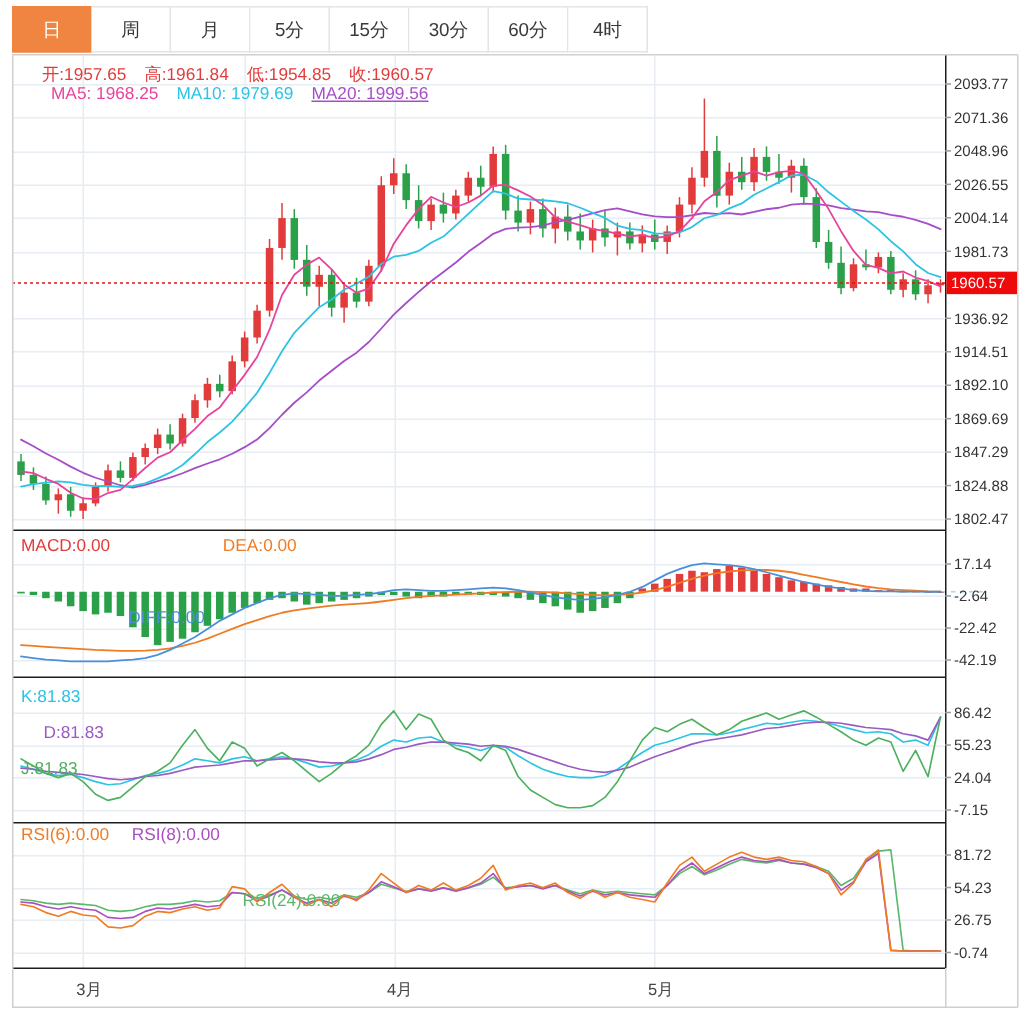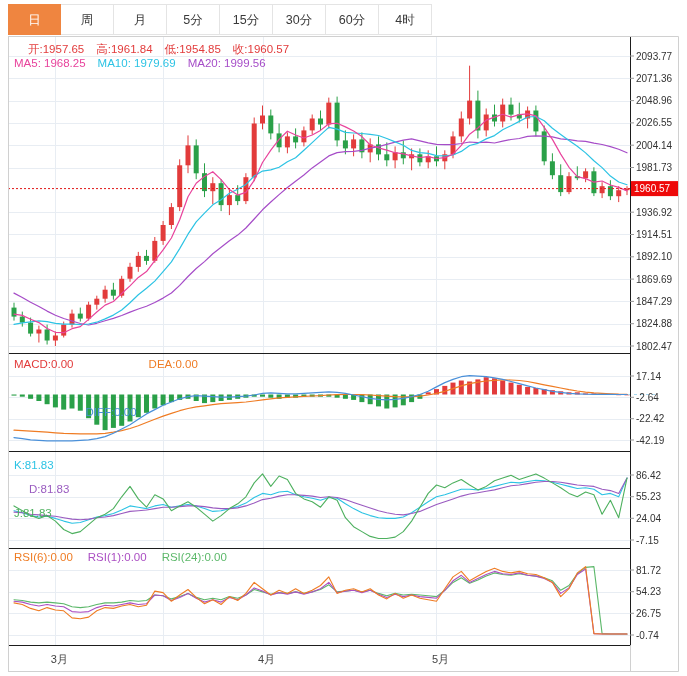--- a/index.html
+++ b/index.html
@@ -33,38 +33,38 @@
     <div class="tab">4时</div>
   </div>
 
 <div class="legend" id="legend-ohlc">
     <span style="color: rgb(226, 59, 59);">开:1957.65</span>
     <span style="color: rgb(226, 59, 59);">高:1961.84</span>
     <span style="color: rgb(226, 59, 59);">低:1954.85</span>
     <span style="color: rgb(226, 59, 59);">收:1960.57</span>
   </div>
 <div class="legend" id="legend-ma">
-    <span style="color: rgb(232, 67, 156);">MA5: 1968.25</span>
+    <span style="color: rgb(232, 67, 156); margin-left: 20px;">MA5: 1968.25</span>
     <span style="color: rgb(44, 195, 228);">MA10: 1979.69</span>
-    <span style="color: rgb(166, 77, 200);">MA20: 1999.56</span>
+    <span style="color: rgb(166, 77, 200); text-decoration: underline;">MA20: 1999.56</span>
   </div>
 <div class="legend" id="legend-macd">
     <span style="color: rgb(226, 59, 59);">MACD:0.00</span>
     <span style="color: rgb(74, 144, 217); margin-top: 48px;">DIFF:0.00</span>
     <span style="color: rgb(239, 124, 36);">DEA:0.00</span>
   </div>
 <div class="legend" id="legend-kdj">
     <span style="color: rgb(44, 195, 228);">K:81.83</span>
     <span style="color: rgb(154, 91, 192); padding-left: 15px;">D:81.83</span>
     <span style="color: rgb(77, 176, 94);">J:81.83</span>
   </div>
 <div class="legend" id="legend-rsi">
     <span style="color: rgb(239, 124, 36);">RSI(6):0.00</span>
-    <span style="color: rgb(171, 79, 195);">RSI(1):0.00</span>
-    <span style="color: rgb(92, 184, 106);">RSI(24):0.00</span>
+    <span style="color: rgb(171, 79, 195);">RSI(8):0.00</span>
+    <span style="color: rgb(92, 184, 106); margin-top: 44px;">RSI(24):0.00</span>
   </div>
 
 <svg id="chart-svg" width="687" height="676" viewBox="0 0 687 676">
     <g>
       <line x1="8" y1="56.5" x2="630" y2="56.5" stroke="#e8edf3" stroke-width="1"></line>
       <line x1="8" y1="78.5" x2="630" y2="78.5" stroke="#e8edf3" stroke-width="1"></line>
       <line x1="8" y1="101.5" x2="630" y2="101.5" stroke="#e8edf3" stroke-width="1"></line>
       <line x1="8" y1="123.5" x2="630" y2="123.5" stroke="#e8edf3" stroke-width="1"></line>
       <line x1="8" y1="145.5" x2="630" y2="145.5" stroke="#e8edf3" stroke-width="1"></line>
       <line x1="8" y1="168.5" x2="630" y2="168.5" stroke="#e8edf3" stroke-width="1"></line>

